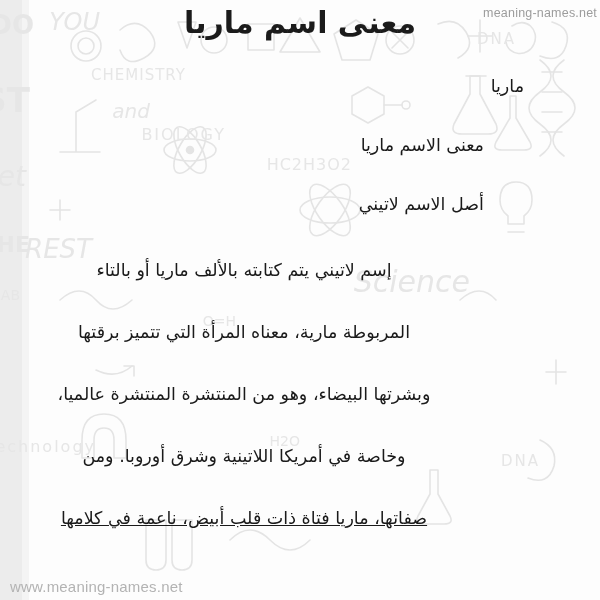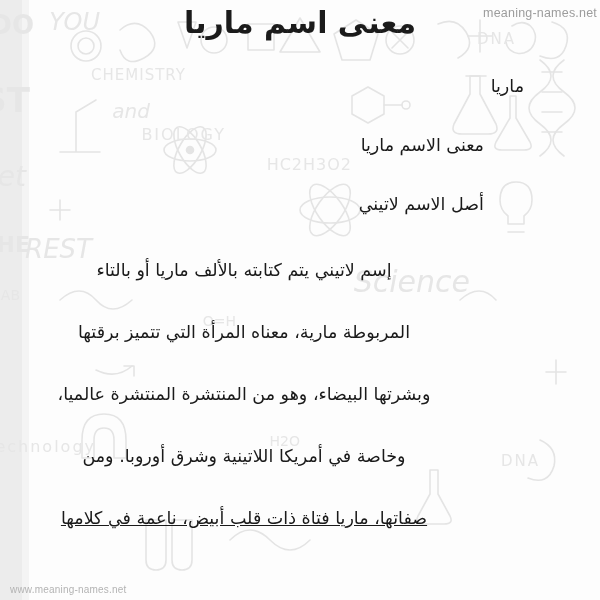--- a/index.html
+++ b/index.html
@@ -41,21 +41,21 @@
     font-size: 12.5px;
     color: #9c9c9c;
     letter-spacing: .2px;
     direction: ltr;
     font-family: "Liberation Sans", sans-serif;
   }
   .watermark-bottom {
     position: absolute;
     bottom: 5px;
     left: 10px;
-    font-size: 10px;
+    font-size: 15px;
     color: #b3b3b3;
     letter-spacing: .2px;
     direction: ltr;
     font-family: "Liberation Sans", sans-serif;
     text-align: center;
   }
 
   
   .title {
     position: absolute;

